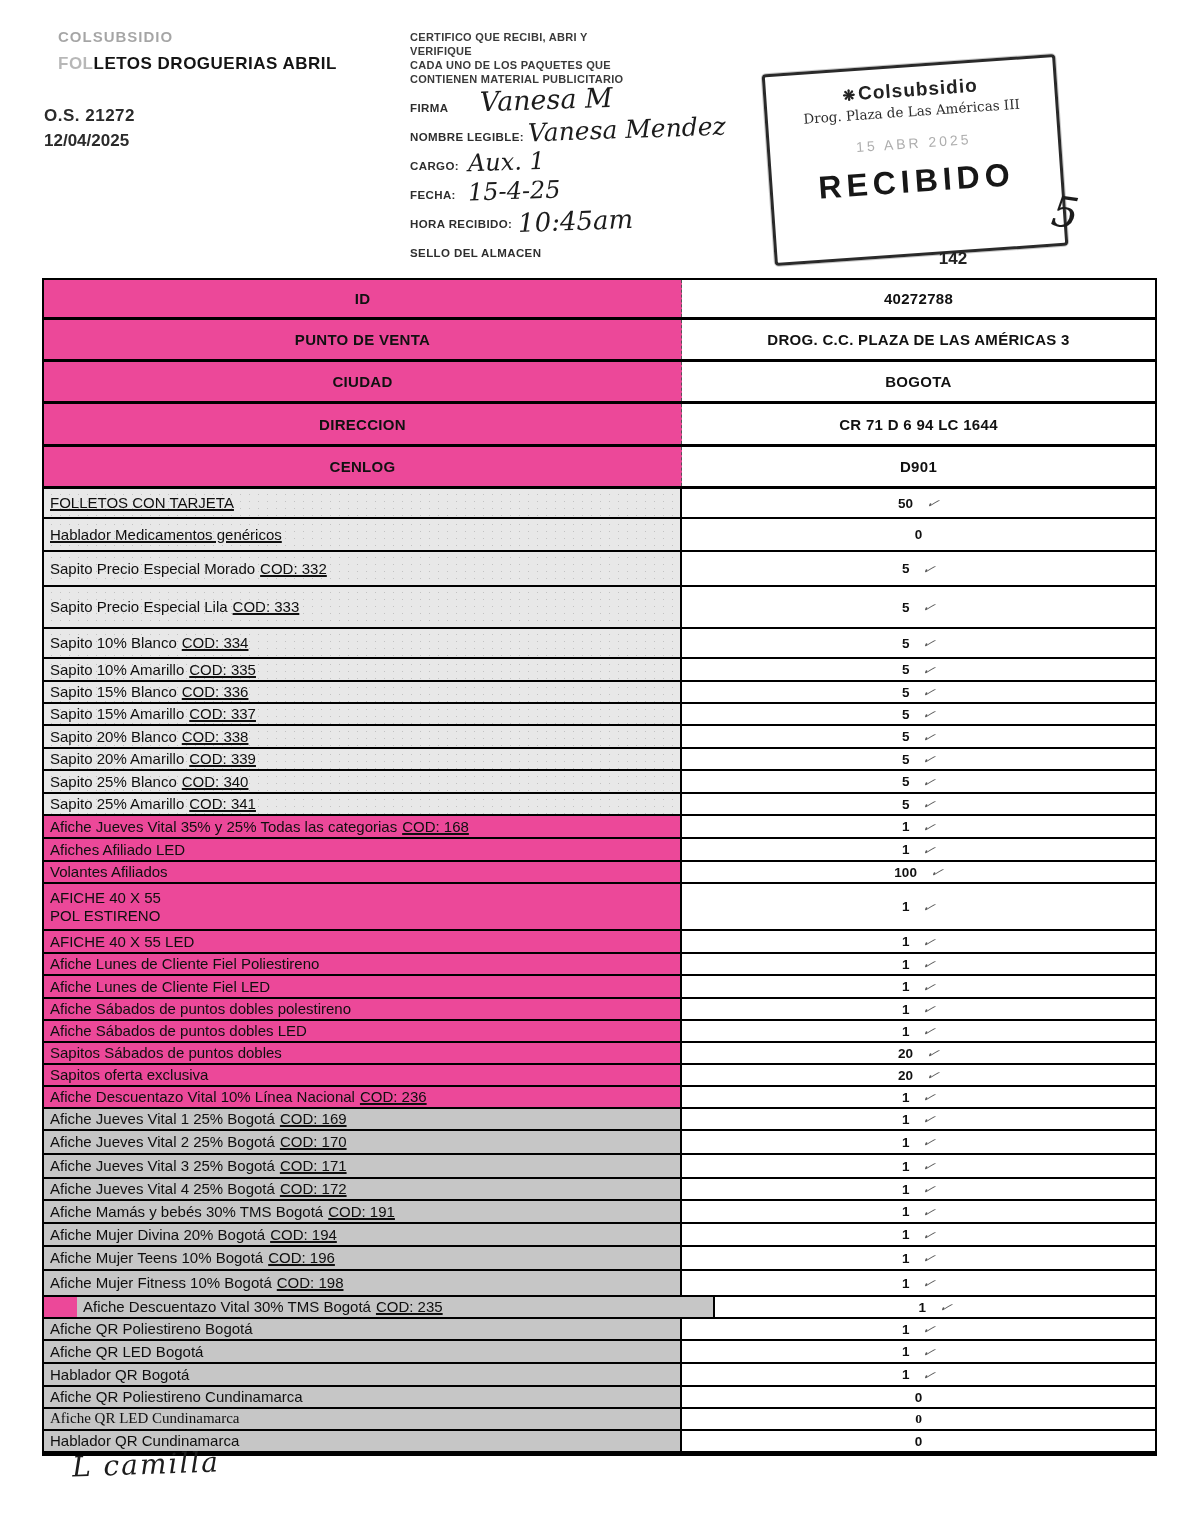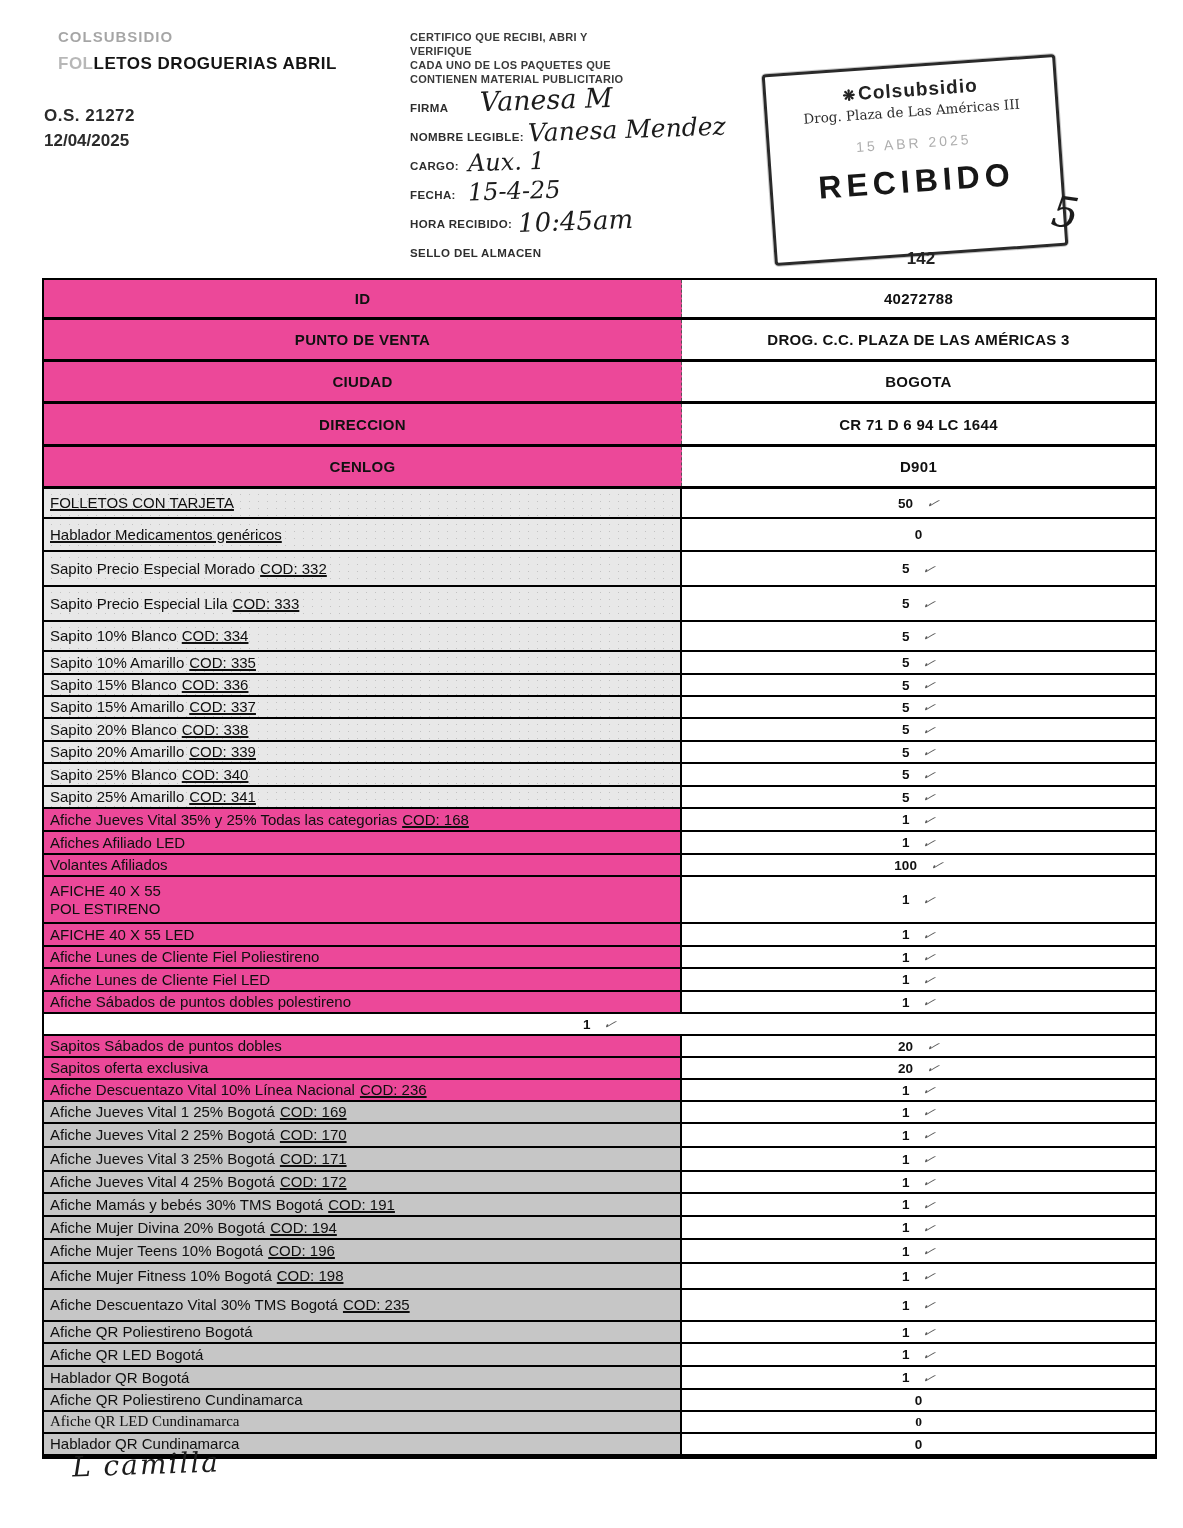--- a/index.html
+++ b/index.html
@@ -35,21 +35,21 @@
   .stamp{
     position:absolute;left:768px;top:64px;width:288px;height:186px;
     border:3px solid #2a2a2a;border-radius:4px;transform:rotate(-4deg);
     text-align:center;box-shadow:0 0 0 1px rgba(40,40,40,.25);
   }
   .stamp .brand{margin-top:12px;font-size:19px;font-weight:bold;letter-spacing:1px;color:#222;}
   .stamp .brand .mark{font-size:15px;margin-right:2px;}
   .stamp .loc{font-size:13.5px;color:#2d2d2d;margin-top:2px;font-family:"DejaVu Serif",serif;}
   .stamp .sdate{font-size:14px;color:#9a9a9a;margin-top:16px;letter-spacing:3px;opacity:.8;}
   .stamp .status{font-size:32px;font-weight:bold;letter-spacing:5px;color:#171717;margin-top:12px;}
-  .stamp-num{position:absolute;left:876px;top:249px;width:90px;text-align:center;font-size:17px;font-weight:bold;color:#222;}
+  .stamp-num{position:absolute;left:908px;top:249px;width:90px;text-align:center;font-size:17px;font-weight:bold;color:#222;}
   .note5{position:absolute;left:1052px;top:188px;font-size:42px;transform:rotate(8deg);}
   
   .doc-table{
     position:absolute;left:42px;top:278px;width:1115px;
     border:2px solid #000;box-sizing:border-box;background:#ec4899;
   }
   .row{display:flex;box-sizing:border-box;border-bottom:2px solid #000;}
   .row:last-child{border-bottom:3px solid #000;}
   .hrow{border-bottom:3px solid #000;}
   .cell{box-sizing:border-box;}
@@ -208,21 +208,21 @@
         <span class="label-text">Sapito Precio Especial Morado</span><span class="cod-text">COD: 332</span>
         
       </div>
     </div>
     <div class="cell cr">
       <span class="qty-text">5</span>
       <span class="check-mark hand">✓</span>
     </div>
   </div>
 
-  <div class="row item-row" style="height: 35px;">
+  <div class="row item-row" style="height: 42px;">
     <div class="cell cl shade-light">
       <div class="label-wrap">
         <span class="label-text">Sapito Precio Especial Lila</span><span class="cod-text">COD: 333</span>
         
       </div>
     </div>
     <div class="cell cr">
       <span class="qty-text">5</span>
       <span class="check-mark hand">✓</span>
     </div>
@@ -430,20 +430,26 @@
         
       </div>
     </div>
     <div class="cell cr">
       <span class="qty-text">1</span>
       <span class="check-mark hand">✓</span>
     </div>
   </div>
 
   <div class="row item-row" style="height: 22px;">
+    <div class="cell cl">
+      <div class="label-wrap">
+        <span class="label-text">Afiche Sábados de puntos dobles LED</span>
+        
+      </div>
+    </div>
     <div class="cell cr">
       <span class="qty-text">1</span>
       <span class="check-mark hand">✓</span>
     </div>
   </div>
 
   <div class="row item-row" style="height: 22px;">
     <div class="cell cl">
       <div class="label-wrap">
         <span class="label-text">Sapitos Sábados de puntos dobles</span>
@@ -579,21 +585,21 @@
         <span class="label-text">Afiche Mujer Fitness 10% Bogotá</span><span class="cod-text">COD: 198</span>
         
       </div>
     </div>
     <div class="cell cr">
       <span class="qty-text">1</span>
       <span class="check-mark hand">✓</span>
     </div>
   </div>
 
-  <div class="row item-row" style="height: 32px;">
+  <div class="row item-row" style="height: 22px; padding-left: 33px;">
     <div class="cell cl shade-dark">
       <div class="label-wrap">
         <span class="label-text">Afiche Descuentazo Vital 30% TMS Bogotá</span><span class="cod-text">COD: 235</span>
         
       </div>
     </div>
     <div class="cell cr">
       <span class="qty-text">1</span>
       <span class="check-mark hand">✓</span>
     </div>

